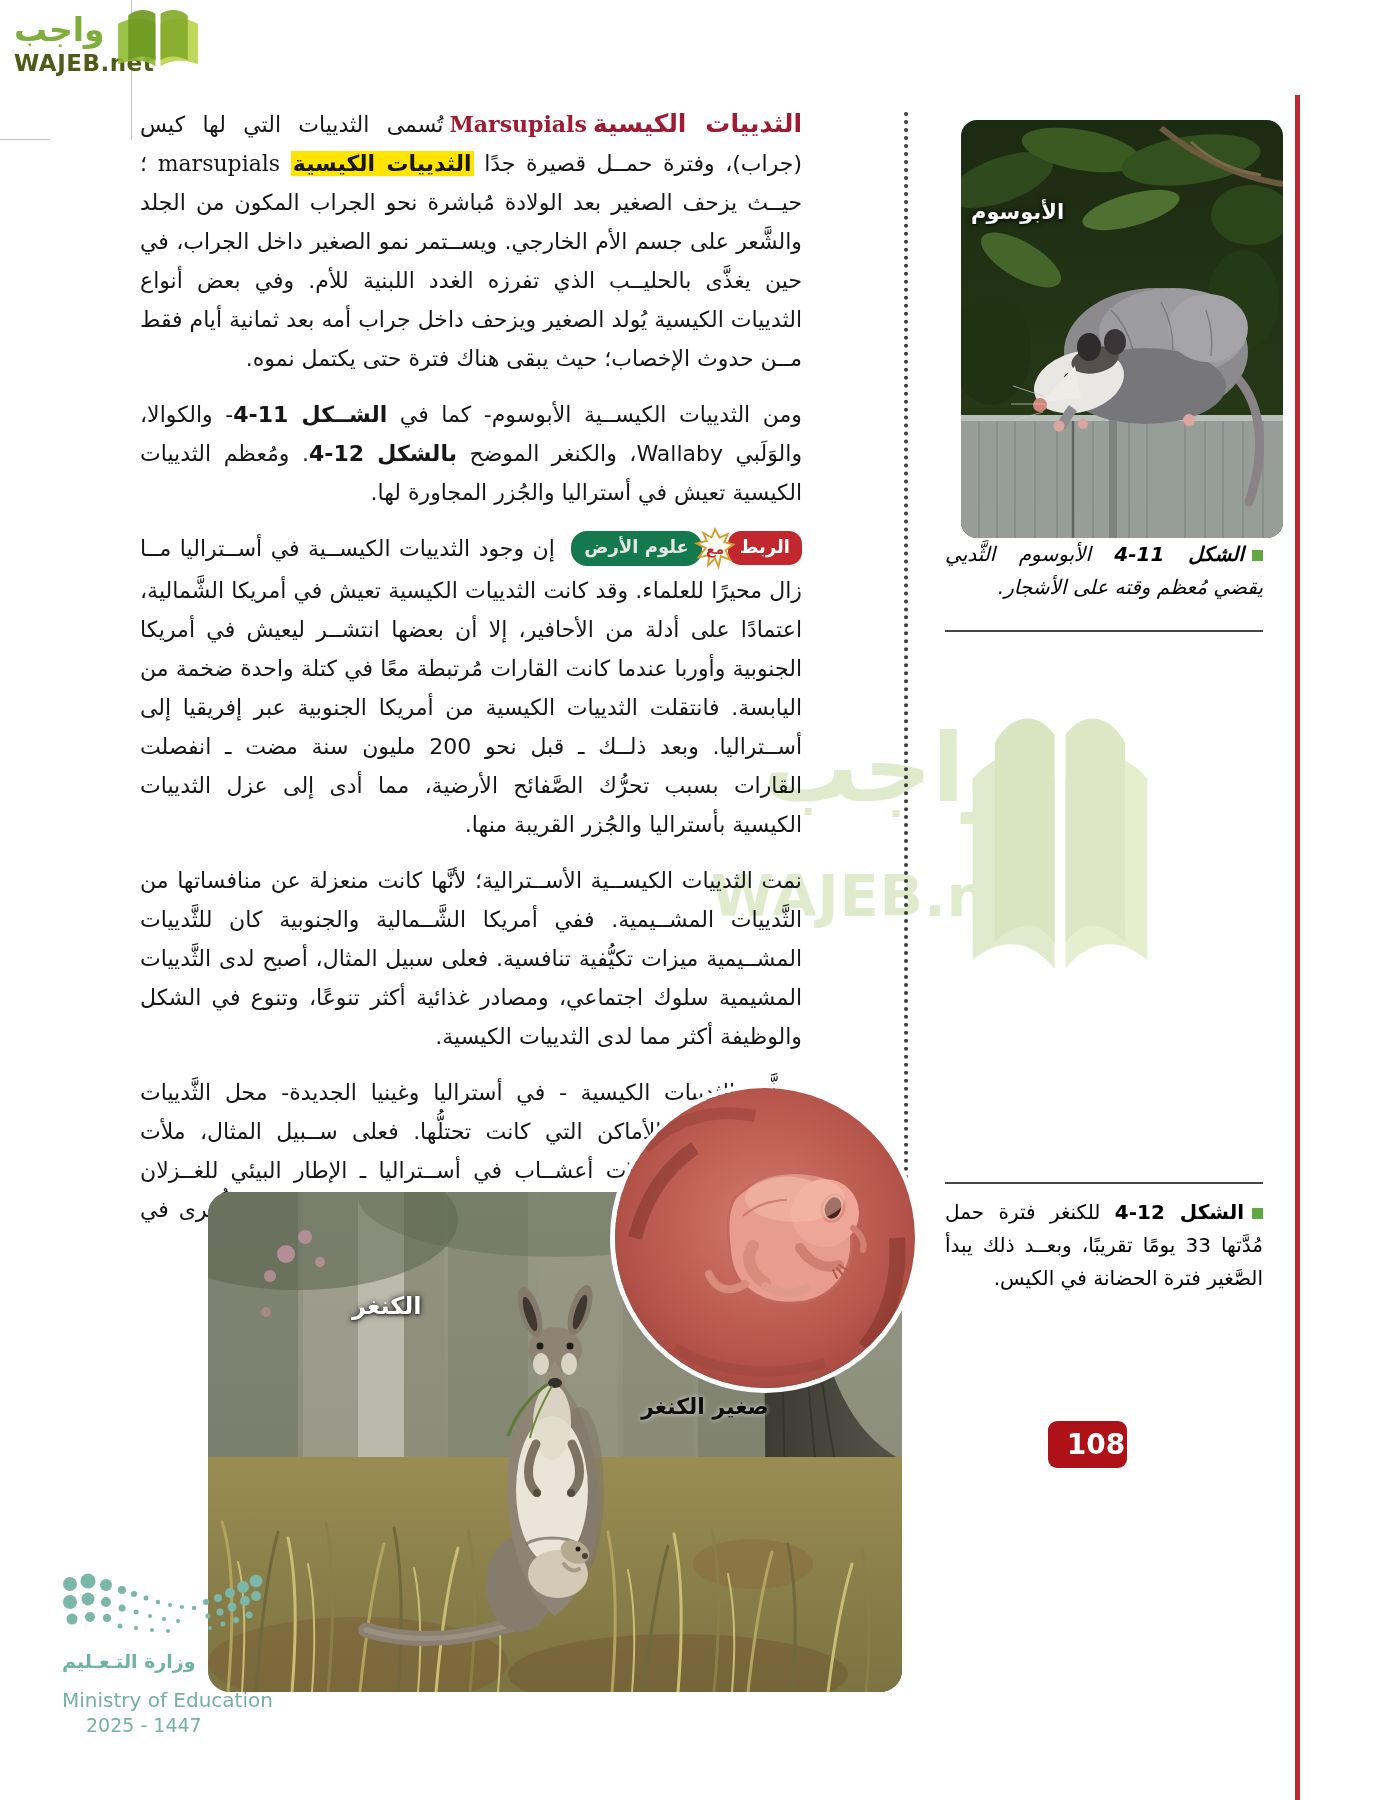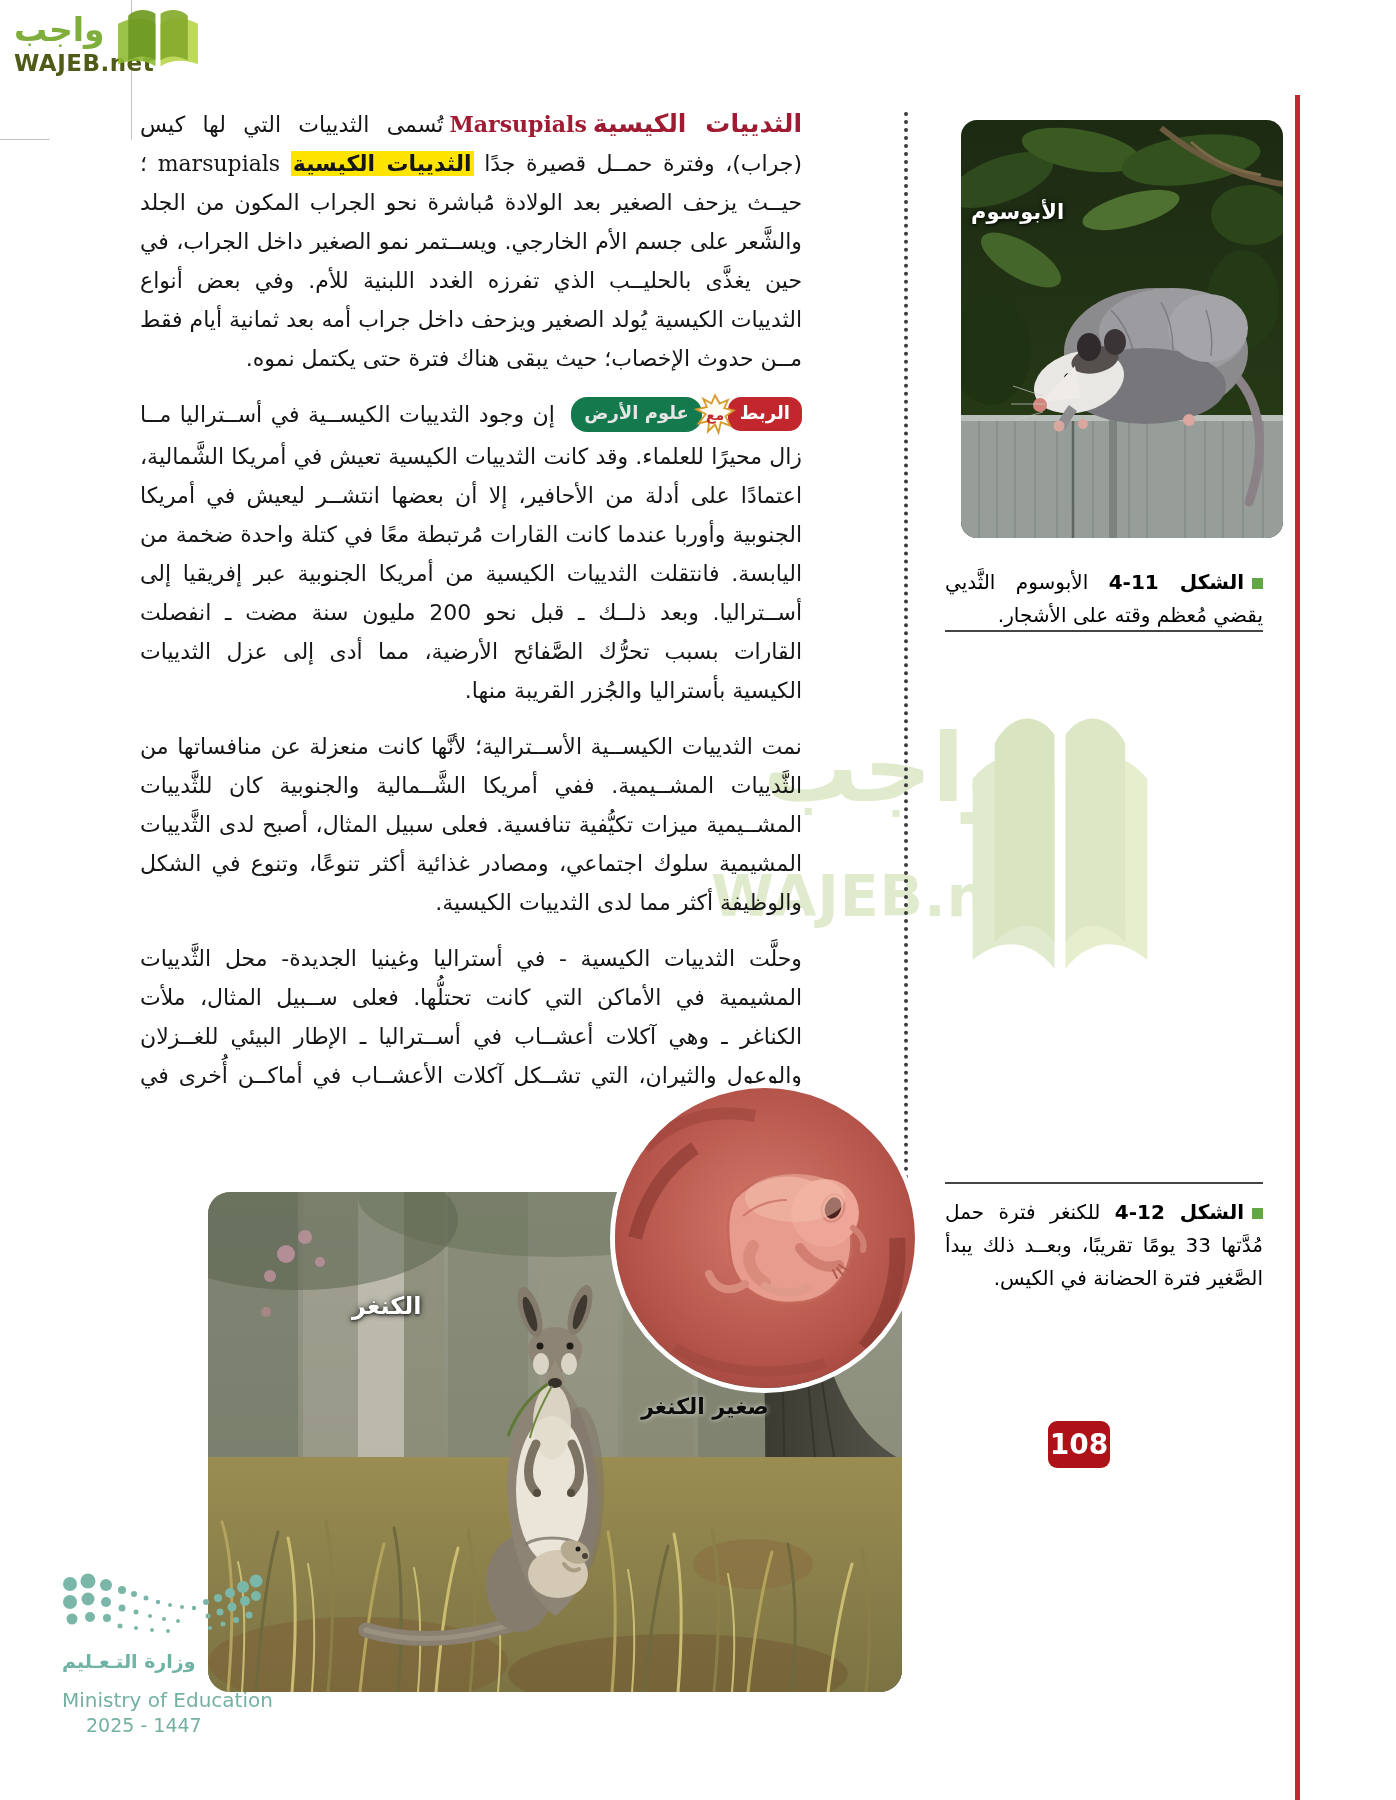--- a/index.html
+++ b/index.html
@@ -33,40 +33,40 @@
   .badge-green{background:#147a4e;color:#e5e5e5;font-weight:bold;font-size:18px;line-height:30px;padding:1px 13px 4px;border-radius:16px;}
   .badge-leaf{position:relative;width:42px;height:42px;margin:0 -8px;z-index:2;}
   
   .divider{position:absolute;left:904px;top:112px;height:1068px;width:0;border-left:4px dotted #3c3c3c;z-index:2;}
   .red-edge{position:absolute;left:1295px;top:95px;width:5px;height:1705px;background:#c1272d;z-index:2;}
   
   .fig-opossum{position:absolute;left:945px;top:104px;width:322px;height:418px;border-radius:16px;overflow:hidden;z-index:3;}
   .photo-label{position:absolute;color:#fff;font-weight:bold;font-size:21px;text-shadow:0 0 6px rgba(0,0,0,.85),0 1px 3px rgba(0,0,0,.7);z-index:6;}
   .lbl-opossum{left:10px;top:80px;}
   .caption{position:absolute;left:945px;width:318px;direction:rtl;text-align:justify;font-size:20px;line-height:33px;color:#000;z-index:3;}
-  .cap-1{top:566px;}
+  .cap-1{top:538px;font-style:italic;}
   .cap-2{top:1196px;}
   .fig-bullet{display:inline-block;width:11px;height:11px;background:#61a744;margin-left:8px;}
   .cap-label{font-weight:bold;}
   .rule{position:absolute;left:945px;width:318px;height:2px;background:#454545;z-index:3;}
   .rule-1{top:630px;}
   .rule-2{top:1182px;}
   .fig-kangaroo{position:absolute;left:208px;top:1192px;width:694px;height:500px;border-radius:22px;overflow:hidden;z-index:3;}
   .lbl-kangaroo{left:144px;top:100px;font-size:24px;}
   .inset{position:absolute;left:610px;top:1083px;width:300px;height:300px;border-radius:50%;border:5px solid #fff;overflow:hidden;z-index:5;}
   .inset-label{position:absolute;left:615px;top:1394px;width:180px;text-align:center;font-size:22px;font-weight:bold;color:#0c0c0c;
                text-shadow:0 0 5px rgba(255,255,255,.75);z-index:6;direction:rtl;}
   
   .ministry{position:absolute;left:60px;top:1572px;z-index:7;}
   .ministry .m-ar{position:absolute;left:2px;top:78px;font-size:19px;font-weight:bold;color:#6fb3a4;white-space:nowrap;}
   .ministry .m-en{position:absolute;left:2px;top:116px;font-size:20px;color:#74b1a2;white-space:nowrap;}
   .ministry .m-yr{position:absolute;left:2px;top:142px;font-size:19px;color:#74b1a2;white-space:nowrap;margin-left:24px;}
   
   .page-num{position:absolute;left:1048px;top:1421px;width:62px;height:47px;background:#ae1117;border-radius:9px;
-            color:#fff;font-size:28px;font-weight:bold;text-align:center;line-height:47px;z-index:3;}
+            color:#fff;font-size:28px;font-weight:bold;text-align:center;line-height:47px;z-index:3;padding-left:17px;}
 </style>
 </head>
 <body>
 
 <div class="page">
 
   <div class="crop-v"></div>
   <div class="crop-h"></div>
 
   <div class="wajeb">
@@ -87,20 +87,23 @@
       <path d="M8,112 C20,102 34,102 45,116 L45,30 C34,14 18,18 8,30 Z" fill="#c3d69b"></path>
       <path d="M87,112 C75,102 61,102 50,116 L50,30 C61,14 77,18 87,30 Z" fill="#cede9f"></path>
       <path d="M18,104 C28,94 38,94 45,104 L45,10 C36,-2 24,2 18,14 Z" fill="#b5ca85"></path>
       <path d="M77,104 C67,94 57,94 50,104 L50,10 C59,-2 71,2 77,14 Z" fill="#bdd18d"></path>
     </svg>
   </div>
 
   <div class="main-col">
     <p>
       <span class="lead-ar">الثدييات الكيسية</span><span class="lead-en">Marsupials</span><span>تُسمى الثدييات التي لها كيس (جراب)، وفترة حمــل قصيرة جدًا </span><span class="hl">الثدييات الكيسية</span><span class="latin"> marsupials </span><span>؛ حيــث يزحف الصغير بعد الولادة مُباشرة نحو الجراب المكون من الجلد والشَّعر على جسم الأم الخارجي. ويســتمر نمو الصغير داخل الجراب، في حين يغذَّى بالحليــب الذي تفرزه الغدد اللبنية للأم. وفي بعض أنواع الثدييات الكيسية يُولد الصغير ويزحف داخل جراب أمه بعد ثمانية أيام فقط مــن حدوث الإخصاب؛ حيث يبقى هناك فترة حتى يكتمل نموه.</span>
+    </p>
+    <p>
+      <span>ومن الثدييات الكيســية الأبوسوم- كما في </span><span class="figref">الشــكل 11-4</span><span>- والكوالا، والوَلَبي Wallaby، والكنغر الموضح </span><span class="figref">بالشكل 12-4</span><span>. ومُعظم الثدييات الكيسية تعيش في أستراليا والجُزر المجاورة لها.</span>
     </p>
     <p>
       <span class="badge">
         <span class="badge-red">الربط</span>
         <span class="badge-leaf">
           <svg width="42" height="42" viewBox="0 0 36 36">
             <path d="M18 2 L22 9 L29 6 L26 13 L34 15 L27 20 L31 28 L23 25 L21 34 L18 27 L12 33 L13 24 L4 26 L10 18 L2 14 L11 12 L8 5 L15 9 Z" fill="#fffdf3" stroke="#d69a2d" stroke-width="1.6"></path>
             <text x="18" y="23" text-anchor="middle" font-size="12" font-weight="bold" fill="#c1272d">مع</text>
           </svg>
         </span>

